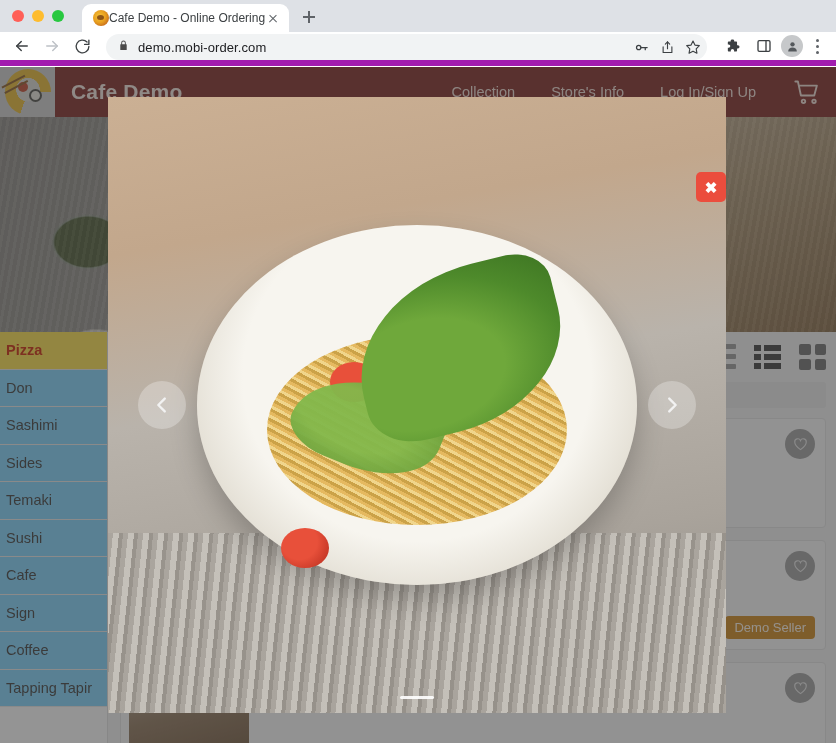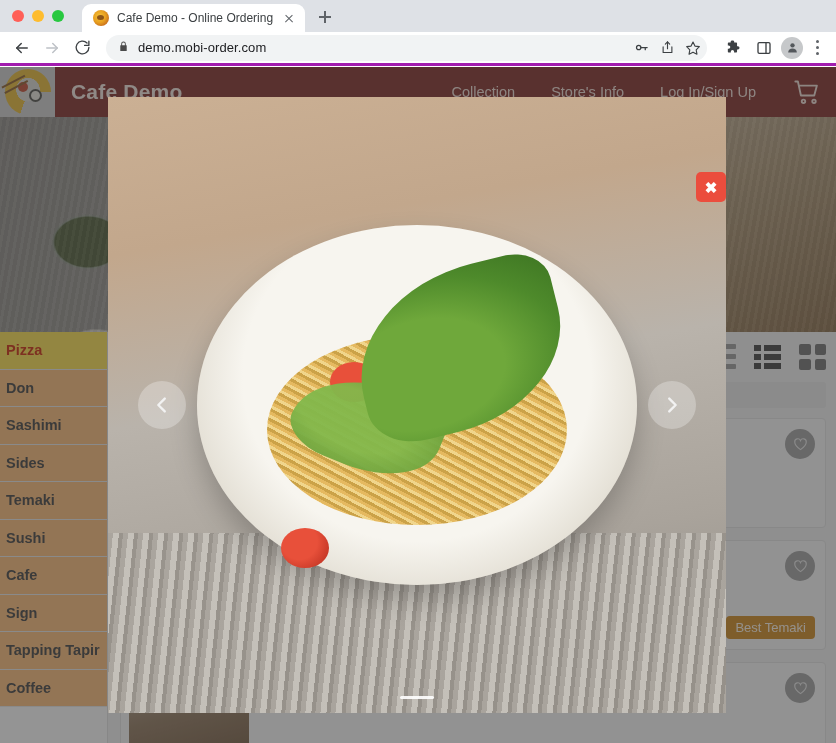--- a/index.html
+++ b/index.html
@@ -20,21 +20,21 @@
   }
   .traffic { display: flex; align-items: center; gap: 8px; height: 32px; padding: 0 6px 0 2px; }
   .dot { width: 12px; height: 12px; border-radius: 50%; }
   .dot.red { background: #ff5f57; }
   .dot.yellow { background: #febc2e; }
   .dot.green { background: #28c840; }
 
   .tab {
     height: 28px; min-width: 198px; background: #ffffff;
     border-radius: 9px 9px 0 0;
-    display: flex; align-items: center; gap: 8px;
+    display: flex; align-items: center; gap: 0;
     padding: 0 8px 0 11px; margin-left: 12px;
     position: relative;
   }
   .favicon {
     width: 16px; height: 16px; border-radius: 50%;
     background: radial-gradient(circle at 40% 40%, #f6c33a 0%, #e8a020 45%, #c9701c 75%, #8a4a15 100%);
     flex: none; position: relative;
   }
   .favicon:after {
     content: ""; position: absolute; left: 4px; top: 5px;
@@ -59,22 +59,22 @@
     position: relative; border-radius: 50%;
   }
   .newtab:before, .newtab:after {
     content: ""; position: absolute; background: #5f6368;
   }
   .newtab:before { left: 8px; top: 13.3px; width: 12px; height: 1.6px; }
   .newtab:after { left: 13.2px; top: 8px; width: 1.6px; height: 12px; }
 
   .toolbar {
     height: 34px; background: #ffffff;
-    display: flex; align-items: center; padding: 0 8px; gap: 2px;
-    border-bottom: 3px solid #a21caf;
+    display: flex; align-items: flex-end; padding: 0 8px; gap: 2px;
+    border-bottom: 6px solid #a21caf;
   }
   .navbtn {
     width: 28px; height: 28px; display: flex; align-items: center;
     justify-content: center; border-radius: 50%; flex: none;
   }
   .navbtn svg { display: block; }
 
   .omnibox {
     flex: 1; height: 26px; background: #f1f3f4; border-radius: 13px;
     display: flex; align-items: center; padding: 0 12px; gap: 9px;
@@ -160,22 +160,21 @@
     position: absolute; left: 0; top: 265px; width: 836px; height: 411px;
     background: #f4f4f4;
   }
   .sidebar {
     position: absolute; left: 0; top: 0; width: 108px; bottom: 0;
     background: #ffffff; border-right: 1px solid #e3e3e3;
   }
   .cat {
     height: 37.5px; display: flex; align-items: center; padding-left: 6px;
     font-size: 14.5px; color: #3a3a3a; border-bottom: 1px solid #e8e8e8;
-    background: #fdba74;
-    font-weight: bold;
+    background: #7dd3fc;
   }
   .cat.active { color: #cc2200; font-weight: bold; background: #fde047; }
 
   .main { position: absolute; left: 108px; right: 0; top: 0; bottom: 0; }
   .view-toggles {
     position: absolute; right: 10px; top: 12px;
     display: flex; align-items: center; gap: 18px;
   }
   .vt { width: 27px; height: 26px; display: grid; flex: none; }
   .vt-list { grid-template-rows: repeat(3, 1fr); gap: 4px; align-content: center; }
@@ -423,24 +422,24 @@
         <div class="cat">
             <span>Sushi</span>
           </div>
         <div class="cat">
             <span>Cafe</span>
           </div>
         <div class="cat">
             <span>Sign</span>
           </div>
         <div class="cat">
+            <span>Coffee</span>
+          </div>
+        <div class="cat">
             <span>Tapping Tapir</span>
-          </div>
-        <div class="cat">
-            <span>Coffee</span>
           </div>
       </div>
 
       <div class="main">
 
         <div class="view-toggles">
           <div class="vt vt-list">
               <i></i>
               <i></i>
               <i></i>
@@ -484,21 +483,21 @@
 
           <div class="card">
             <div class="card-thumb"></div>
             <div class="card-name"></div>
             <div class="card-price">$14.00</div>
             <div class="heart">
               <svg width="15" height="14" viewBox="0 0 24 22" fill="none" stroke="#e8e8e8" stroke-width="1.9">
                   <path d="M12 20S2.8 13.6 2.8 7.8A4.8 4.8 0 0 1 12 5.6 4.8 4.8 0 0 1 21.2 7.8C21.2 13.6 12 20 12 20z"></path>
                 </svg>
             </div>
-            <div class="badge">Best Temaki</div>
+            <div class="badge">Demo Seller</div>
           </div>
 
           <div class="card">
             <div class="card-thumb"></div>
             <div class="card-name">Bacon</div>
 
             <div class="heart">
               <svg width="15" height="14" viewBox="0 0 24 22" fill="none" stroke="#e8e8e8" stroke-width="1.9">
                   <path d="M12 20S2.8 13.6 2.8 7.8A4.8 4.8 0 0 1 12 5.6 4.8 4.8 0 0 1 21.2 7.8C21.2 13.6 12 20 12 20z"></path>
                 </svg>

